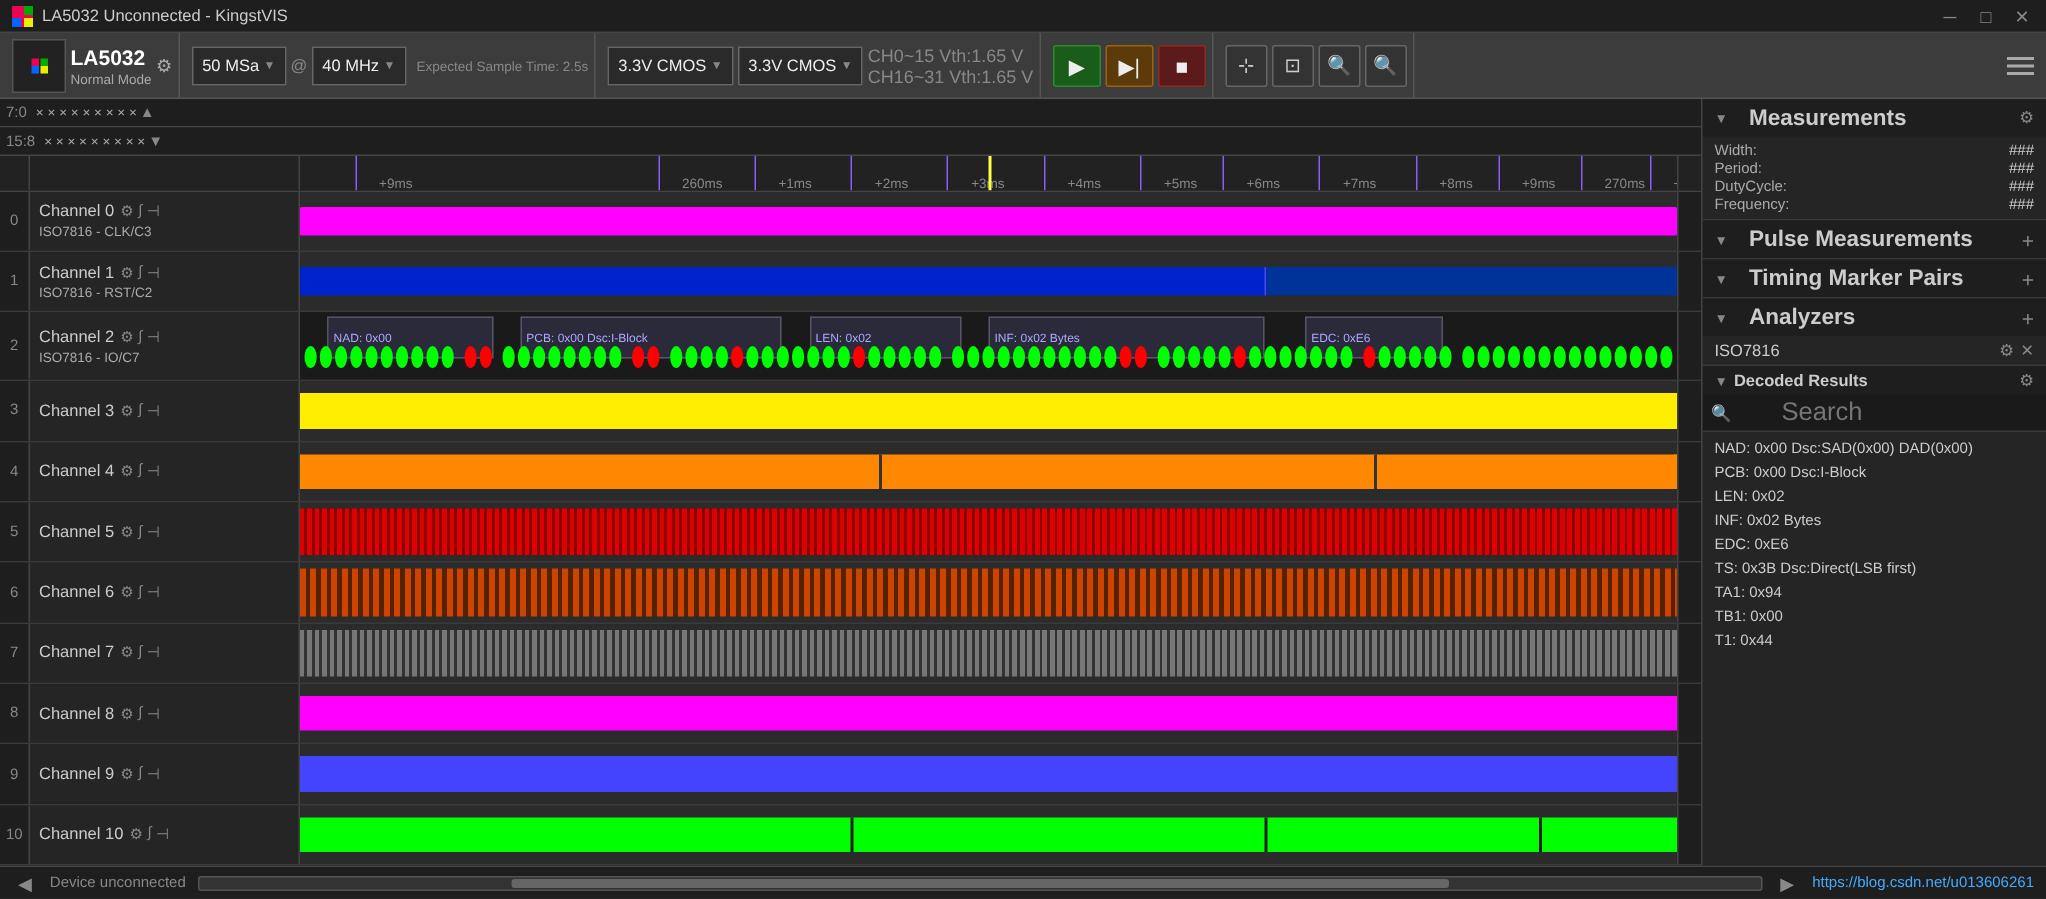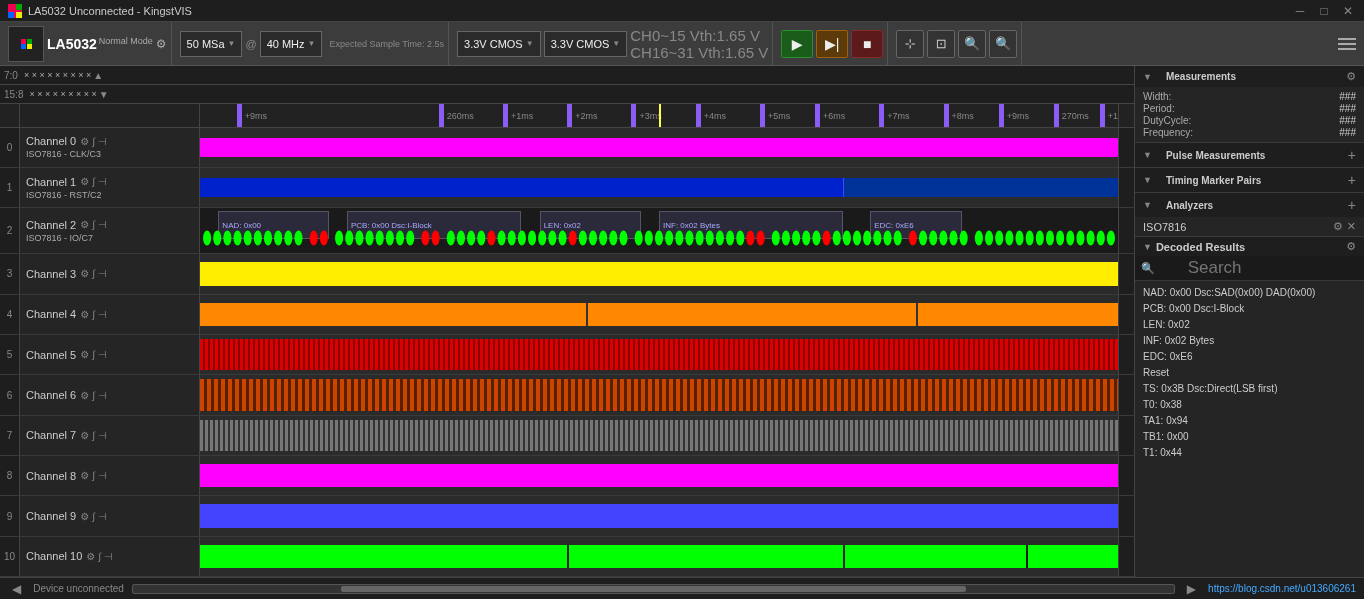--- a/index.html
+++ b/index.html
@@ -94,21 +94,21 @@
     
     .timeline-header {
       height: 24px;
       background: #252525;
       border-bottom: 1px solid #444;
       display: flex;
       align-items: stretch;
       position: relative;
     }
     .timeline-ruler { flex: 1; position: relative; overflow: hidden; background: #222; }
-    .ruler-tick { position: absolute; top: 0; bottom: 0; border-left: 5px solid #8b5cf6; display: flex; align-items: center; font-size: 9px; color: #888; padding-left: 3px; }
+    .ruler-tick { position: absolute; top: 0; bottom: 0; border-left: 1px solid #8b5cf6; display: flex; align-items: flex-end; font-size: 9px; color: #888; padding-left: 15px; }
     .ruler-cursor { position: absolute; top: 0; bottom: 0; width: 2px; background: #ff4; left: 50%; }
 
     
     .ch-selector-row {
       height: 20px;
       background: #1e1e1e;
       border-bottom: 1px solid #444;
       display: flex;
       align-items: center;
       padding: 0 4px;
@@ -169,21 +169,21 @@
     .panel-section { border-bottom: 1px solid #3a3a3a; }
     .panel-section-header {
       display: flex;
       align-items: center;
       padding: 4px 8px;
       background: #1e1e1e;
       cursor: pointer;
       gap: 4px;
     }
     .section-triangle { font-size: 9px; color: #888; }
-    .section-title { font-size: 10px; color: #ccc; font-weight: bold; flex: 1; padding-left: 10px; }
+    .section-title { font-size: 15px; color: #ccc; font-weight: bold; flex: 1; padding-left: 10px; }
     .section-gear { font-size: 11px; color: #888; cursor: pointer; }
     .section-plus { font-size: 14px; color: #888; cursor: pointer; }
 
     .measurements-grid { padding: 4px 8px; display: grid; grid-template-columns: 1fr auto; gap: 1px 8px; }
     .meas-label { font-size: 10px; color: #aaa; }
     .meas-value { font-size: 10px; color: #ccc; text-align: right; }
 
     .analyzer-row { display: flex; align-items: center; padding: 3px 8px; gap: 4px; }
     .analyzer-name { font-size: 11px; color: #ccc; flex: 1; }
 
@@ -302,21 +302,21 @@
     <div class="logo-box">
       <div class="logo-box-top">
         <div class="logo-sq r"></div>
           <div class="logo-sq g"></div>
       </div>
       <div class="logo-box-top">
         <div class="logo-sq b"></div>
           <div class="logo-sq y"></div>
       </div>
     </div>
-    <div style="display:flex;flex-direction:row;gap:2px;">
+    <div style="display:flex;flex-direction:column;gap:2px;">
       <span class="la-label">LA5032</span>
       <span class="mode-label">Normal Mode</span>
     </div>
     <span class="gear-icon">⚙</span>
   </div>
 
   <div class="toolbar-section">
     <div class="select-btn">
       <span>50 MSa</span>
       <span class="arrow">▼</span>
@@ -333,21 +333,21 @@
 
   <div class="toolbar-section">
     <div class="select-btn">
       <span>3.3V CMOS</span>
       <span class="arrow">▼</span>
     </div>
     <div class="select-btn">
       <span>3.3V CMOS</span>
       <span class="arrow">▼</span>
     </div>
-    <div style="display:flex;flex-direction:column;font-size:15px;color:#888;">
+    <div style="display:flex;flex-direction:column;font-size:12px;color:#888;">
       <span>CH0~15 Vth:1.65 V</span>
       <span>CH16~31 Vth:1.65 V</span>
     </div>
   </div>
 
   <div class="toolbar-section">
     <button class="transport-btn green">▶</button>
     <button class="transport-btn orange">▶|</button>
     <button class="transport-btn red">■</button>
   </div>
@@ -863,23 +863,21 @@
         <input type="text" class="search-input" placeholder="Search" style="">
         <span class="search-count">392</span>
       </div>
 
       <div class="decoded-list">
         <div class="decoded-item">NAD: 0x00 Dsc:SAD(0x00) DAD(0x00)</div>
         <div class="decoded-item">PCB: 0x00 Dsc:I-Block</div>
         <div class="decoded-item">LEN: 0x02</div>
         <div class="decoded-item">INF: 0x02 Bytes</div>
         <div class="decoded-item">EDC: 0xE6</div>
-        <div class="decoded-item">Reset</div>
         <div class="decoded-item">TS: 0x3B Dsc:Direct(LSB first)</div>
-        <div class="decoded-item">T0: 0x38</div>
         <div class="decoded-item">TA1: 0x94</div>
         <div class="decoded-item">TB1: 0x00</div>
         <div class="decoded-item">T1: 0x44</div>
       </div>
     </div>
 
   </div>
 
 </div>
 

